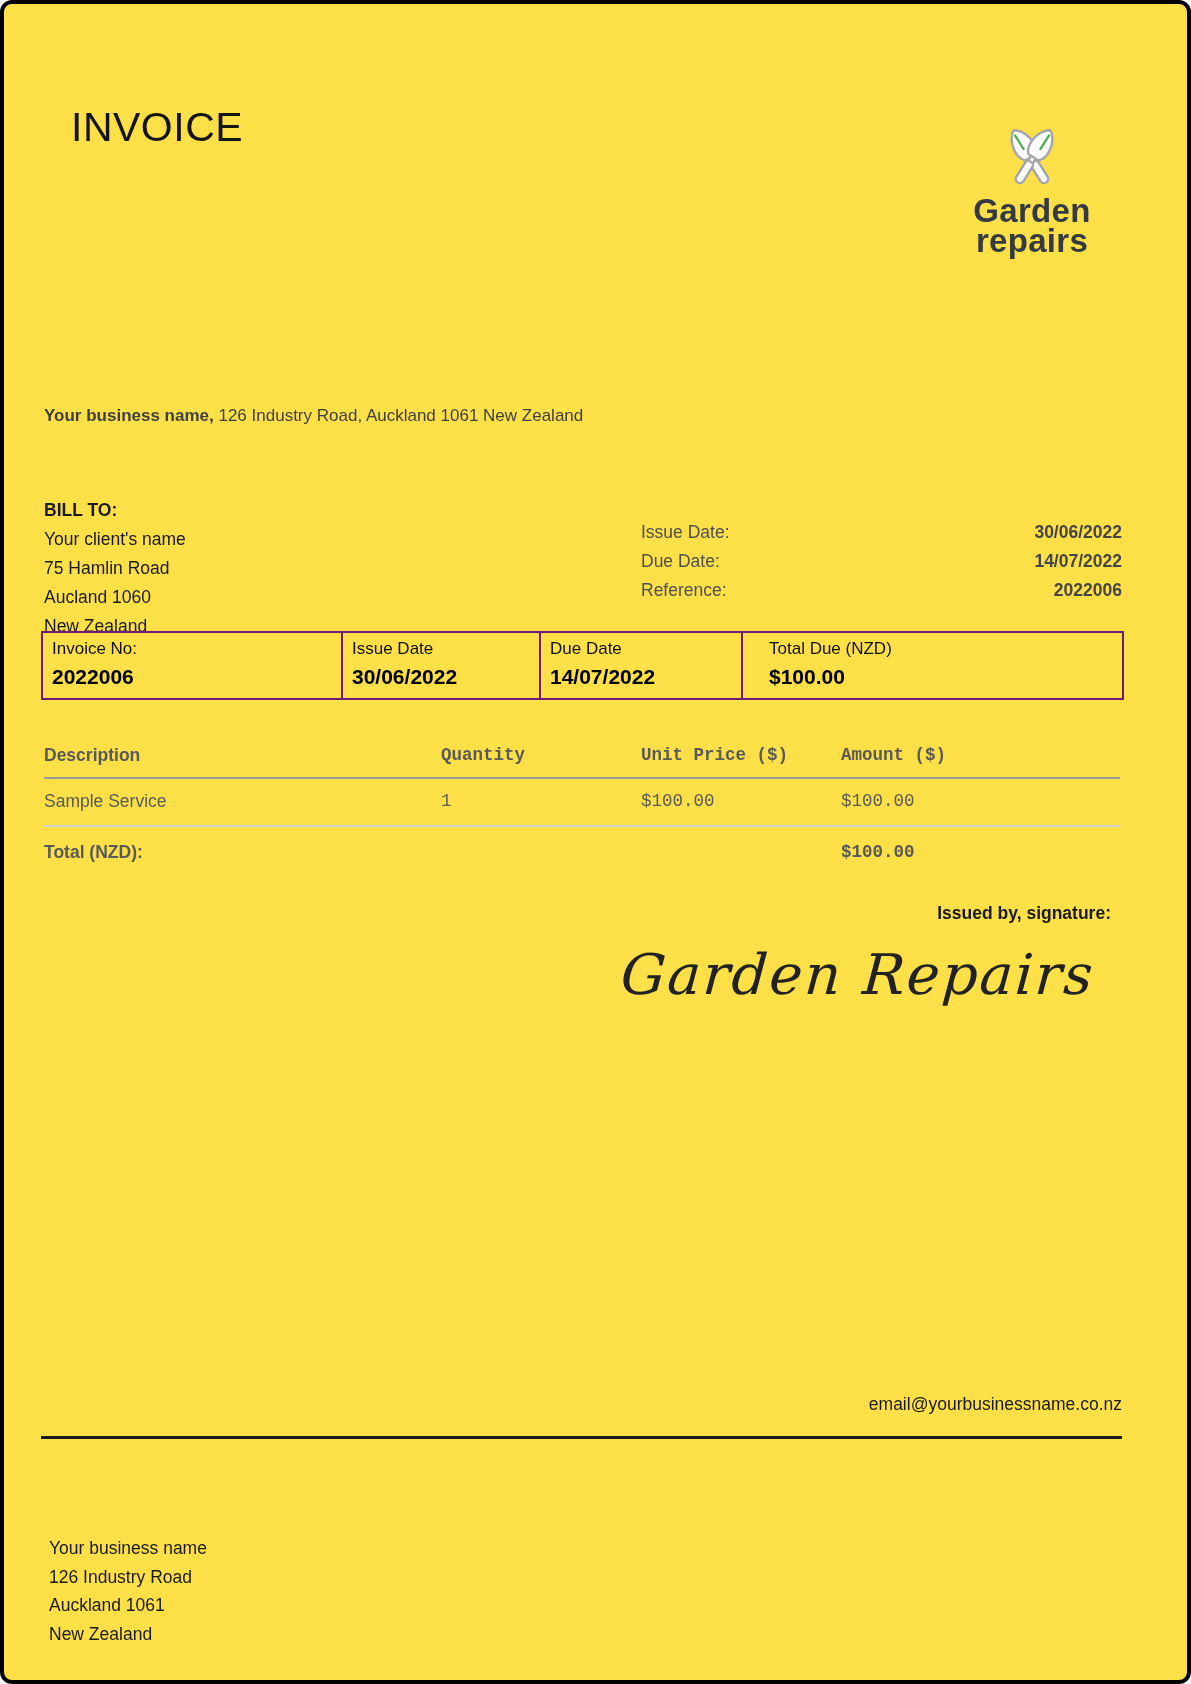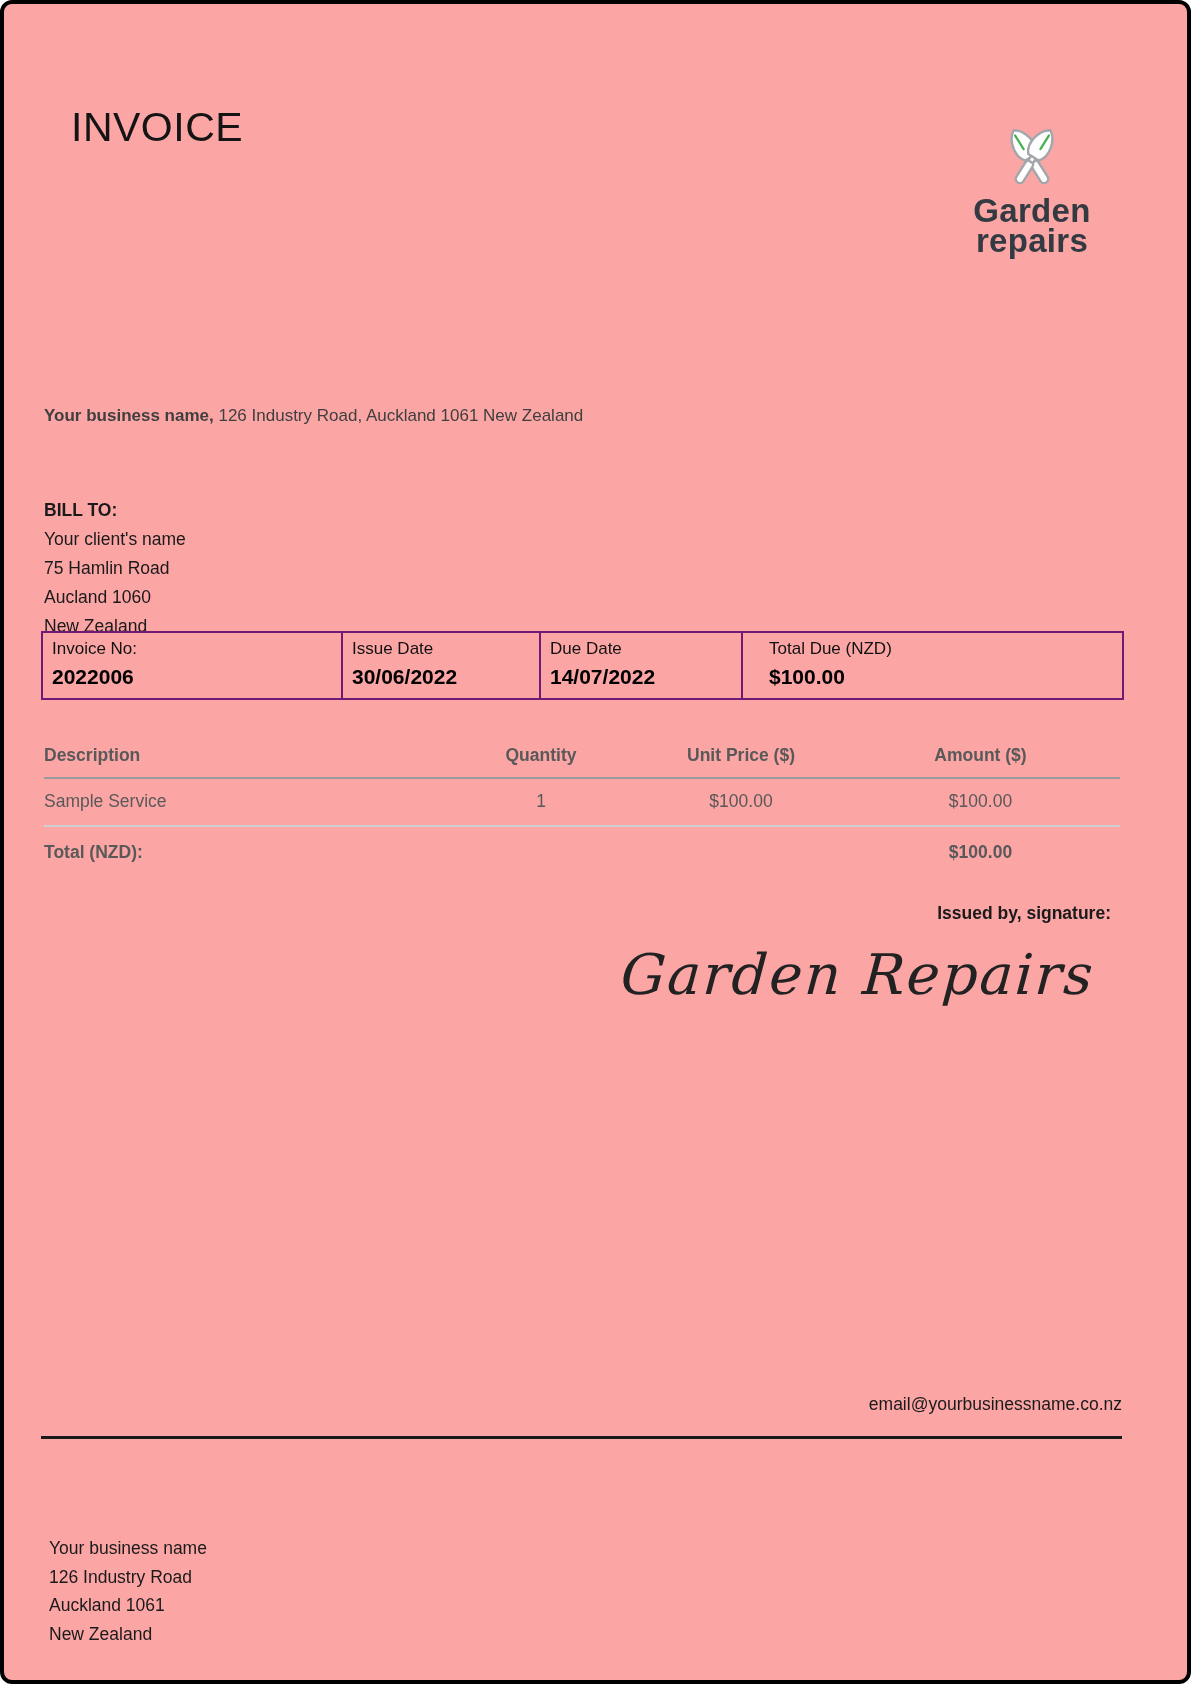--- a/index.html
+++ b/index.html
@@ -2,21 +2,21 @@
 <html><head>
 <meta charset="utf-8">
 <style>
   * { margin:0; padding:0; box-sizing:border-box; }
   html,body { background:#ffffff; }
   body { font-family:"Liberation Sans", sans-serif; }
 
   .page{
     position:relative;
     width:1191px; height:1684px;
-    background:#fca5a5;
+    background:#fde047;
     border:4px solid #000000;
     border-radius:12px;
     overflow:hidden;
   }
   .abs{ position:absolute; }
 
   
   .title{
     left:67px; top:103px;
     font-size:41px; font-weight:400; letter-spacing:.5px;
@@ -52,21 +52,21 @@
     vertical-align:top;
   }
   .summary .c1{ width:300px; } .summary .c2{ width:198px; }
   .summary .c3{ width:202px; } .summary .c4{ width:381px;padding-left:26px; }
   .cell-label{ font-size:17px; color:#111111; line-height:24px; }
   .cell-value{ font-size:21px; font-weight:700; color:#000000; line-height:26px; margin-top:3px; }
 
   
   .items{ left:40px; top:737px; width:1076px; color:#595959; }
   .items-grid{ display:grid; grid-template-columns: 397px 200px 200px 279px; }
-  .items-grid .r{ text-align:center; }
+  .items-grid .r{ text-align:left;font-family:Liberation Mono, monospace; }
   .items-header{ font-weight:700; font-size:17.5px; padding:4px 0 11px 0; border-bottom:2px solid #9a9a9a; }
   .items-row{ font-size:17.5px; padding:12px 0 13px 0; border-bottom:2px solid #cfcfcf; }
   .items-total{ font-weight:700; font-size:17.5px; padding-top:15px; }
 
   
   .sign-label{ right:76px; top:899px; font-size:17.5px; font-weight:700; color:#1a1a1a; }
   .signature{
     right:92px; top:938px;
     font-family:"DejaVu Serif", serif; font-style:italic;
     font-size:56px; letter-spacing:2px; color:#222222;
@@ -112,20 +112,34 @@
   <p class="abs biz-line"><span class="b">Your business name,</span><span> 126 Industry Road, Auckland 1061 New Zealand</span></p>
 
   <div class="abs bill-to">
     <div class="heading">BILL TO:</div>
     <div>Your client's name</div>
     <div>75 Hamlin Road</div>
     <div>Aucland 1060</div>
     <div>New Zealand</div>
   </div>
 
+  <div class="abs meta">
+    <div class="meta-row">
+      <span>Issue Date:</span>
+      <span class="val">30/06/2022</span>
+    </div>
+    <div class="meta-row">
+      <span>Due Date:</span>
+      <span class="val">14/07/2022</span>
+    </div>
+    <div class="meta-row">
+      <span>Reference:</span>
+      <span class="val">2022006</span>
+    </div>
+  </div>
 
   <table class="abs summary">
     <tbody>
         <tr>
       <td class="c1">
         <div class="cell-label">Invoice No:</div>
         <div class="cell-value">2022006</div>
       </td>
       <td class="c2">
         <div class="cell-label">Issue Date</div>

